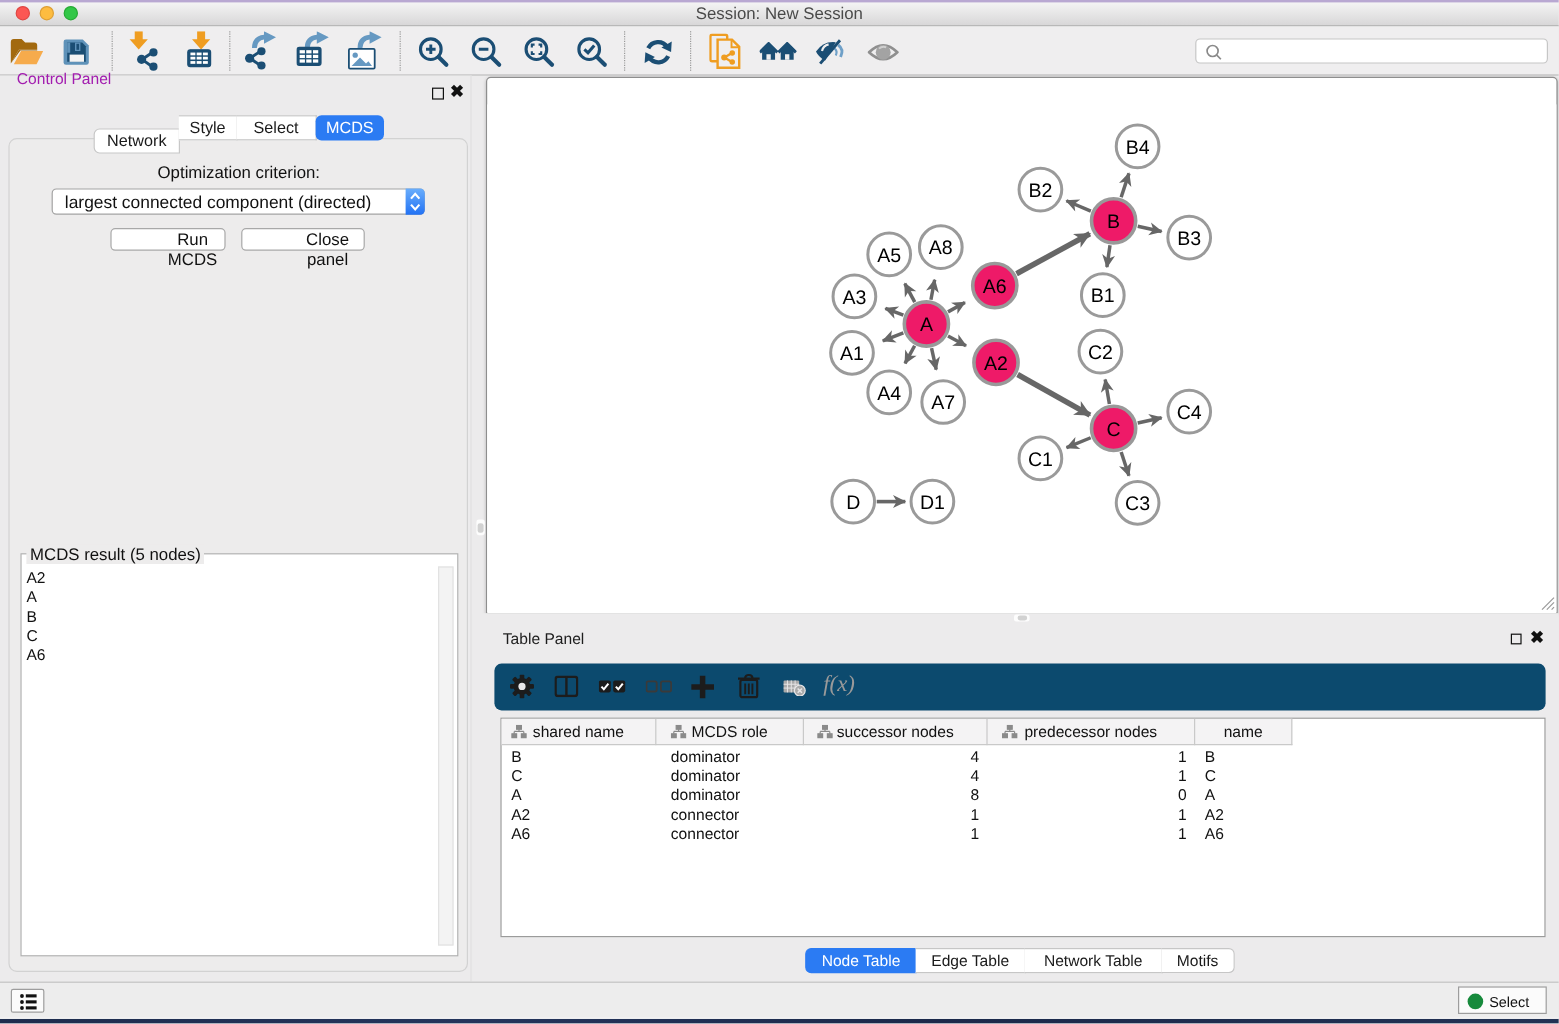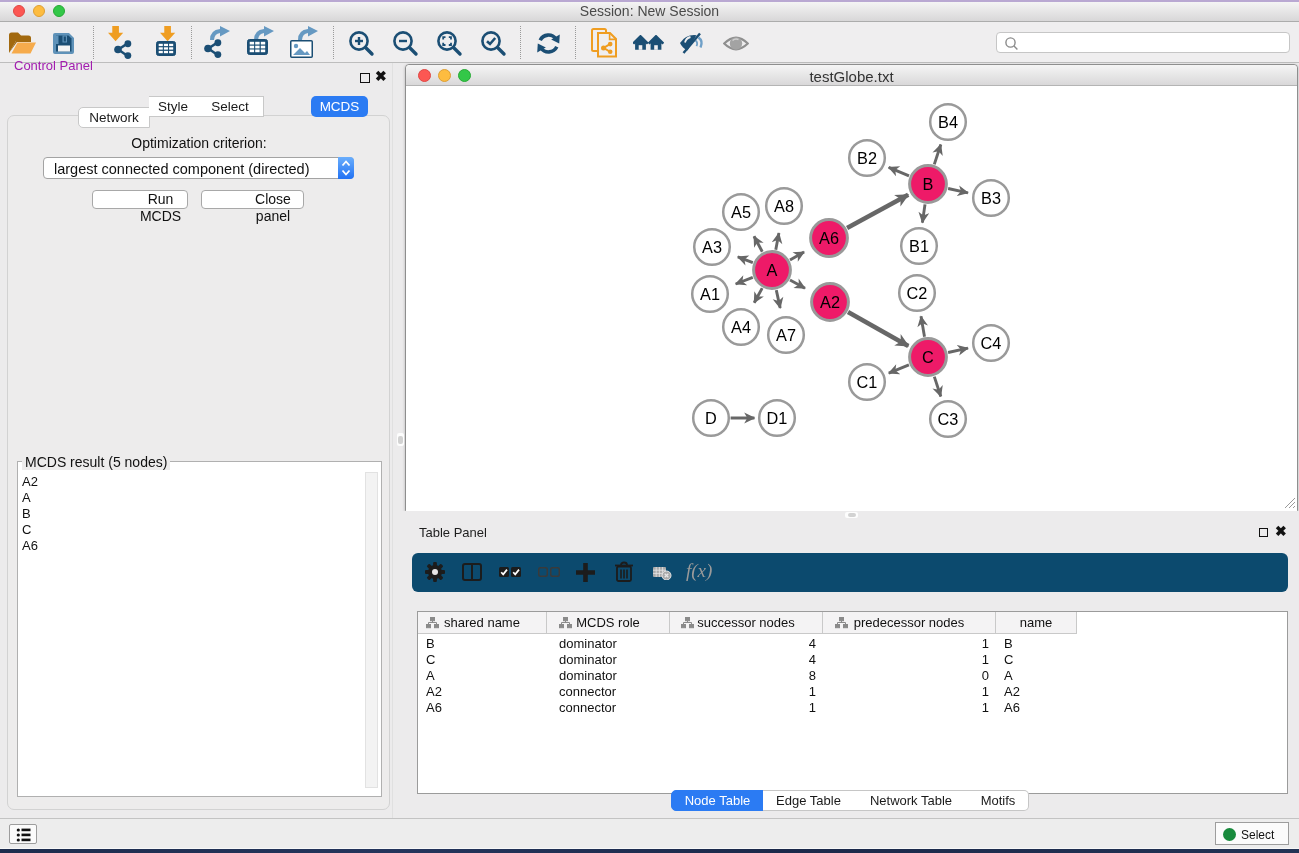--- a/index.html
+++ b/index.html
@@ -18,21 +18,21 @@
 #searchbox { position:absolute; left:996px; top:10px; width:294px; height:21px; background:#fff; border:1px solid #c6c6c6; border-radius:4px; }
 
 #leftpanel { position:absolute; left:0; top:63px; width:393px; height:755px; background:#ecebec; }
 #cp-title { position:absolute; left:14px; top:58px; font-size:13px; color:#a21caf; }
 #cp-max { position:absolute; left:360px; top:73px; width:10px; height:10px; border:1.6px solid #111; }
 #cp-close { position:absolute; left:375px; top:68px; font-size:14px; font-weight:bold; color:#111; }
 #cp-content { position:absolute; left:7px; top:115px; width:383px; height:695px; border:1px solid #d2d2d2; border-radius:7px; background:#edecec; }
 
 #tabs { position:absolute; left:78px; top:96px; height:21px; }
 .tabseg { position:absolute; top:0; height:21px; background:#fff; border:1px solid #c8c8c8; font-size:13.5px; color:#1a1a1a; text-align:center; line-height:20px; }
-#tab-mcds { position:absolute; left:185px; top:0; width:57px; height:21px; background:#2b7bf3; border-radius:5px; color:#fff; font-size:13.5px; text-align:center; line-height:21px;margin-left:48px; }
+#tab-mcds { position:absolute; left:185px; top:0; width:57px; height:21px; background:#2b7bf3; border-radius:5px; color:#fff; font-size:13.5px; text-align:center; line-height:21px; }
 
 #optlabel { position:absolute; left:0px; top:135px; width:398px; text-align:center; font-size:14px; color:#111; }
 #dropdown { position:absolute; left:43px; top:157px; width:311px; height:22px; background:#fff; border:1px solid #a3a3a3; border-radius:4px; }
 #dropdown .txt { position:absolute; left:10px; top:2.5px; font-size:14.5px; color:#111; }
 #stepper { position:absolute; right:-1px; top:-1px; width:16px; height:22px; border-radius:0 4px 4px 0; background:linear-gradient(#6aaefc,#2272f4); }
 .btn { position:absolute; top:190px; height:19px; background:#fff; border:1px solid #a8a8a8; border-radius:4px; font-size:14px; color:#111; text-align:center; line-height:17px;padding-left:41px; }
 
 #grpbox { position:absolute; left:17px; top:461px; width:365px; height:336px; border:1px solid #b0b0b0; background:#fff; }
 #grptitle { position:absolute; left:4px; top:-8px; background:#edecec; padding:0 3px; font-size:14px; color:#111; }
 #grptrack { position:absolute; right:3px; top:10px; width:13px; height:316px; background:#f3f3f3; border:1px solid #e2e2e2; }
@@ -41,21 +41,21 @@
 #netwin { position:absolute; left:405px; top:64px; width:893px; height:447px; background:#fff; border:1px solid #8e8e8e; border-radius:4px 4px 0 0; box-shadow:0 1px 3px rgba(0,0,0,0.25); }
 #nettitle { position:absolute; left:0; top:0; width:100%; height:21px; background:linear-gradient(#f5f5f5,#d9d8d9); border-bottom:1px solid #b4b4b4; border-radius:4px 4px 0 0; }
 #nettitle .t { position:absolute; width:100%; text-align:center; top:3px; font-size:15px; color:#333; }
 #netcanvas { position:absolute; left:0; top:22px; width:891px; height:424px; background:#fff; }
 
 #tablepanel { position:absolute; left:394px; top:511px; width:905px; height:307px; background:#ecebec; }
 #tp-title { position:absolute; left:419px; top:525px; font-size:13px; color:#1e1e1e; }
 #tp-max { position:absolute; left:1259px; top:528px; width:9px; height:9px; border:1.6px solid #111; }
 #tp-close { position:absolute; left:1275px; top:523px; font-size:14px; font-weight:bold; color:#111; }
 #tp-toolbar { position:absolute; left:412px; top:553px; width:876px; height:39px; background:#0c4a6e; border-radius:6px; }
-#tp-table { position:absolute; left:417px; top:598px; width:871px; height:183px; background:#fff; border:1px solid #9b9b9b;margin-top:13px; }
+#tp-table { position:absolute; left:417px; top:598px; width:871px; height:183px; background:#fff; border:1px solid #9b9b9b; }
 #tp-header { position:absolute; left:0; top:0; width:659px; height:22px; background:#f4f3f4; border-bottom:1px solid #c9c9c9; }
 .hcol { position:absolute; top:0; height:22px; border-right:1px solid #c9c9c9; font-size:13px; color:#111; text-align:center; line-height:21px; }
 .trow { position:absolute; font-size:13px; color:#111; }
 
 #btabs { position:absolute; left:671px; top:790px; height:21px; }
 .btab { position:absolute; top:0; height:21px; background:#fff; border:1px solid #c6c6c6; font-size:13px; color:#1a1a1a; text-align:center; line-height:20px; }
 
 #statusbar { position:absolute; left:0; top:818px; width:1299px; height:30px; background:#ededed; border-top:1px solid #c3c3c3; }
 #navy { position:absolute; left:0; top:848px; width:1299px; height:5px; background:linear-gradient(90deg,#1d2c4d,#24355c 30%,#1b294a 60%,#223254); border-top:1px solid #f8f8f8; }
 #listbtn { position:absolute; left:9px; top:824px; width:28px; height:20px; background:#fbfbfb; border:1px solid #9d9d9d; border-radius:2px; }
@@ -270,26 +270,20 @@
   <div class="mcdsitem" style="top:12px;">A2</div>
   <div class="mcdsitem" style="top:28px;">A</div>
   <div class="mcdsitem" style="top:44px;">B</div>
   <div class="mcdsitem" style="top:60px;">C</div>
   <div class="mcdsitem" style="top:76px;">A6</div>
 </div>
 
 <div style="position:absolute;left:392px;top:63px;width:1px;height:755px;background:#e0e0e0;"></div>
 
 <div id="netwin">
-  <div id="nettitle">
-    <div class="tl" style="left:12px;top:4px;width:13px;height:13px;background:#fc5753;border:0.5px solid #df4744;"></div>
-    <div class="tl" style="left:32px;top:4px;width:13px;height:13px;background:#fdbc40;border:0.5px solid #de9f34;"></div>
-    <div class="tl" style="left:52px;top:4px;width:13px;height:13px;background:#33c748;border:0.5px solid #27aa35;"></div>
-    <div class="t">testGlobe.txt</div>
-  </div>
   <div id="netcanvas">
       <svg width="892" height="425" style="position:absolute;left:0;top:0;">
 <defs>
           <marker id="arr" viewBox="0 0 10 10" refX="9.2" refY="5" markerWidth="11.5" markerHeight="11.5" orient="auto-start-reverse" markerUnits="userSpaceOnUse">
             <path d="M0.3,0.3 L10,5 L0.3,9.7 L3.0,5 Z" fill="#676767"></path>
           </marker>
           <marker id="arrT" viewBox="0 0 10 10" refX="9.2" refY="5" markerWidth="14" markerHeight="14" orient="auto-start-reverse" markerUnits="userSpaceOnUse">
             <path d="M0.3,0.3 L10,5 L0.3,9.7 L3.0,5 Z" fill="#676767"></path>
           </marker>
         </defs>

